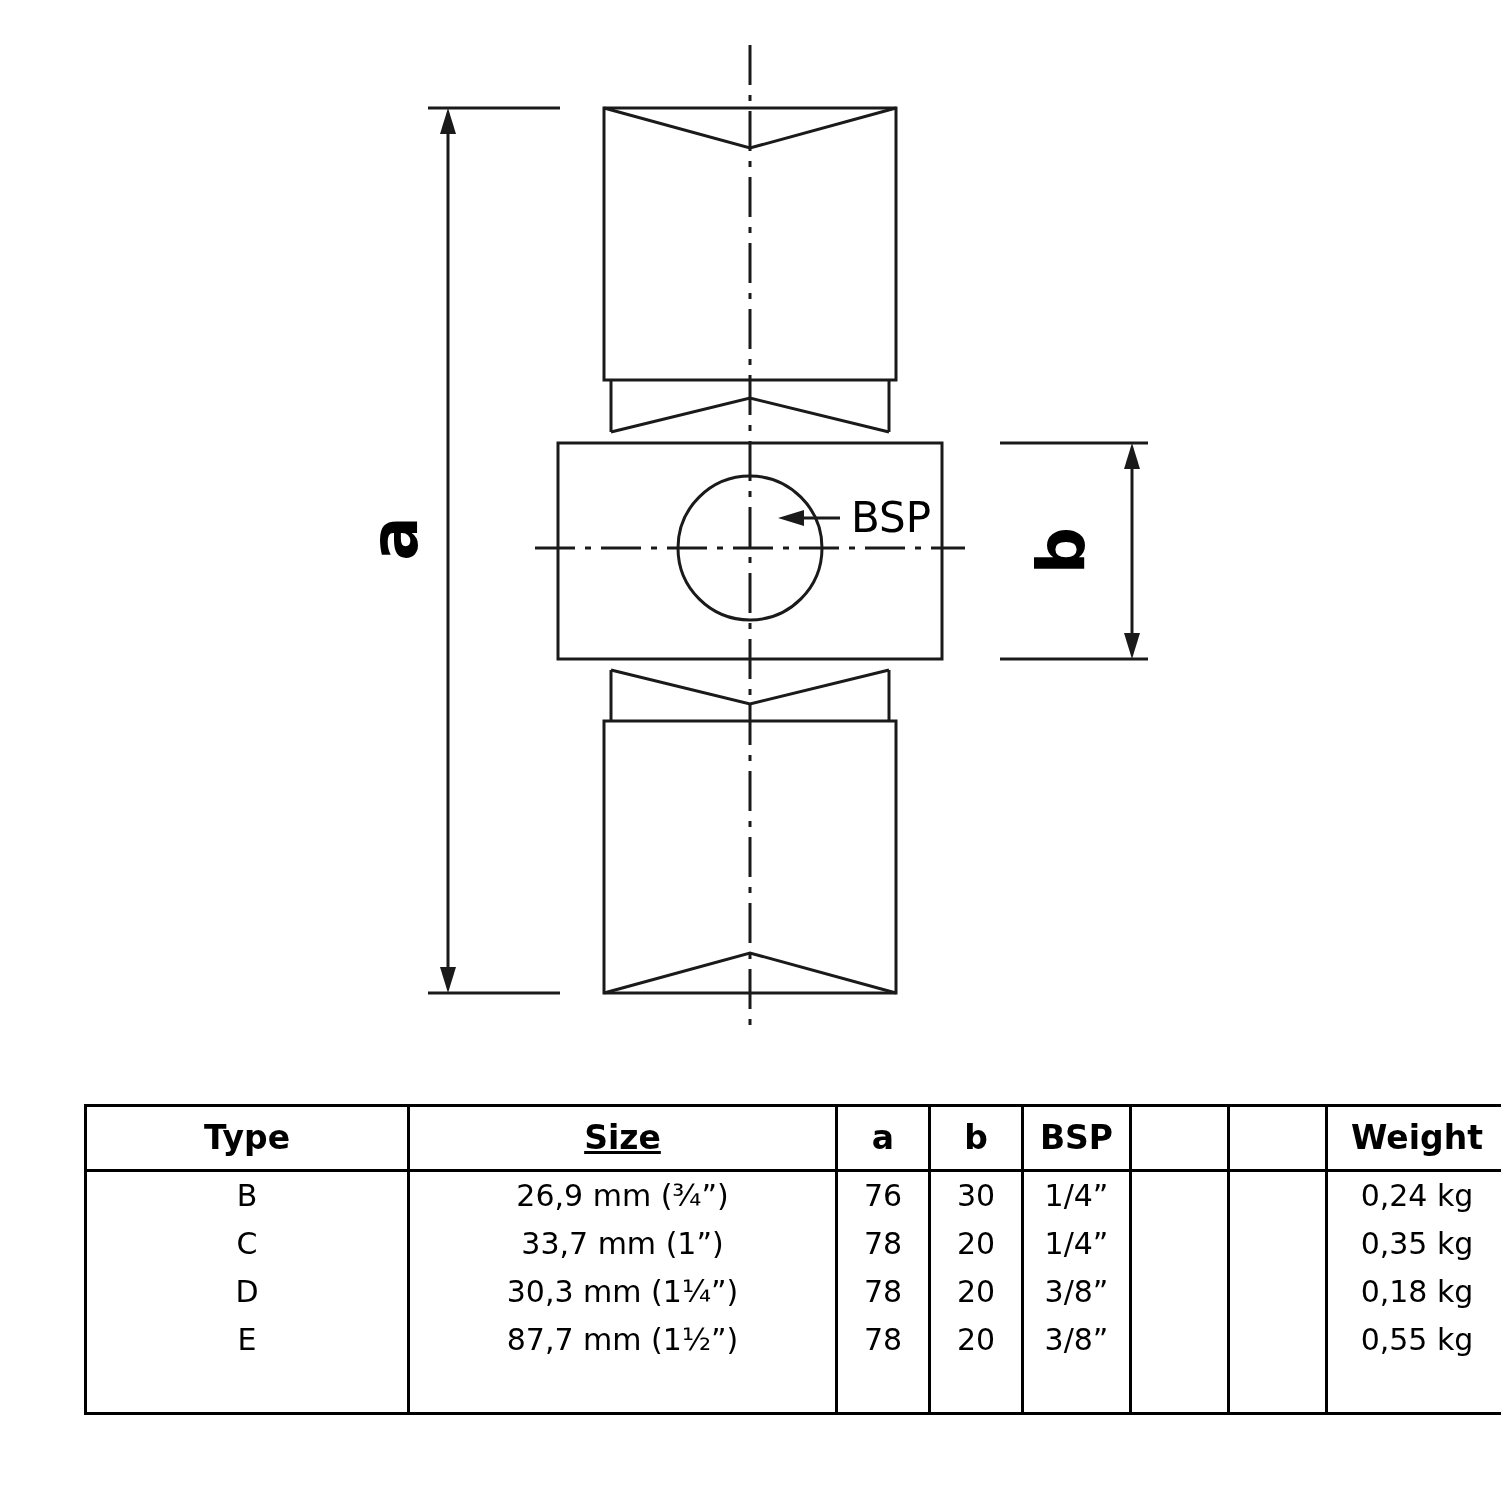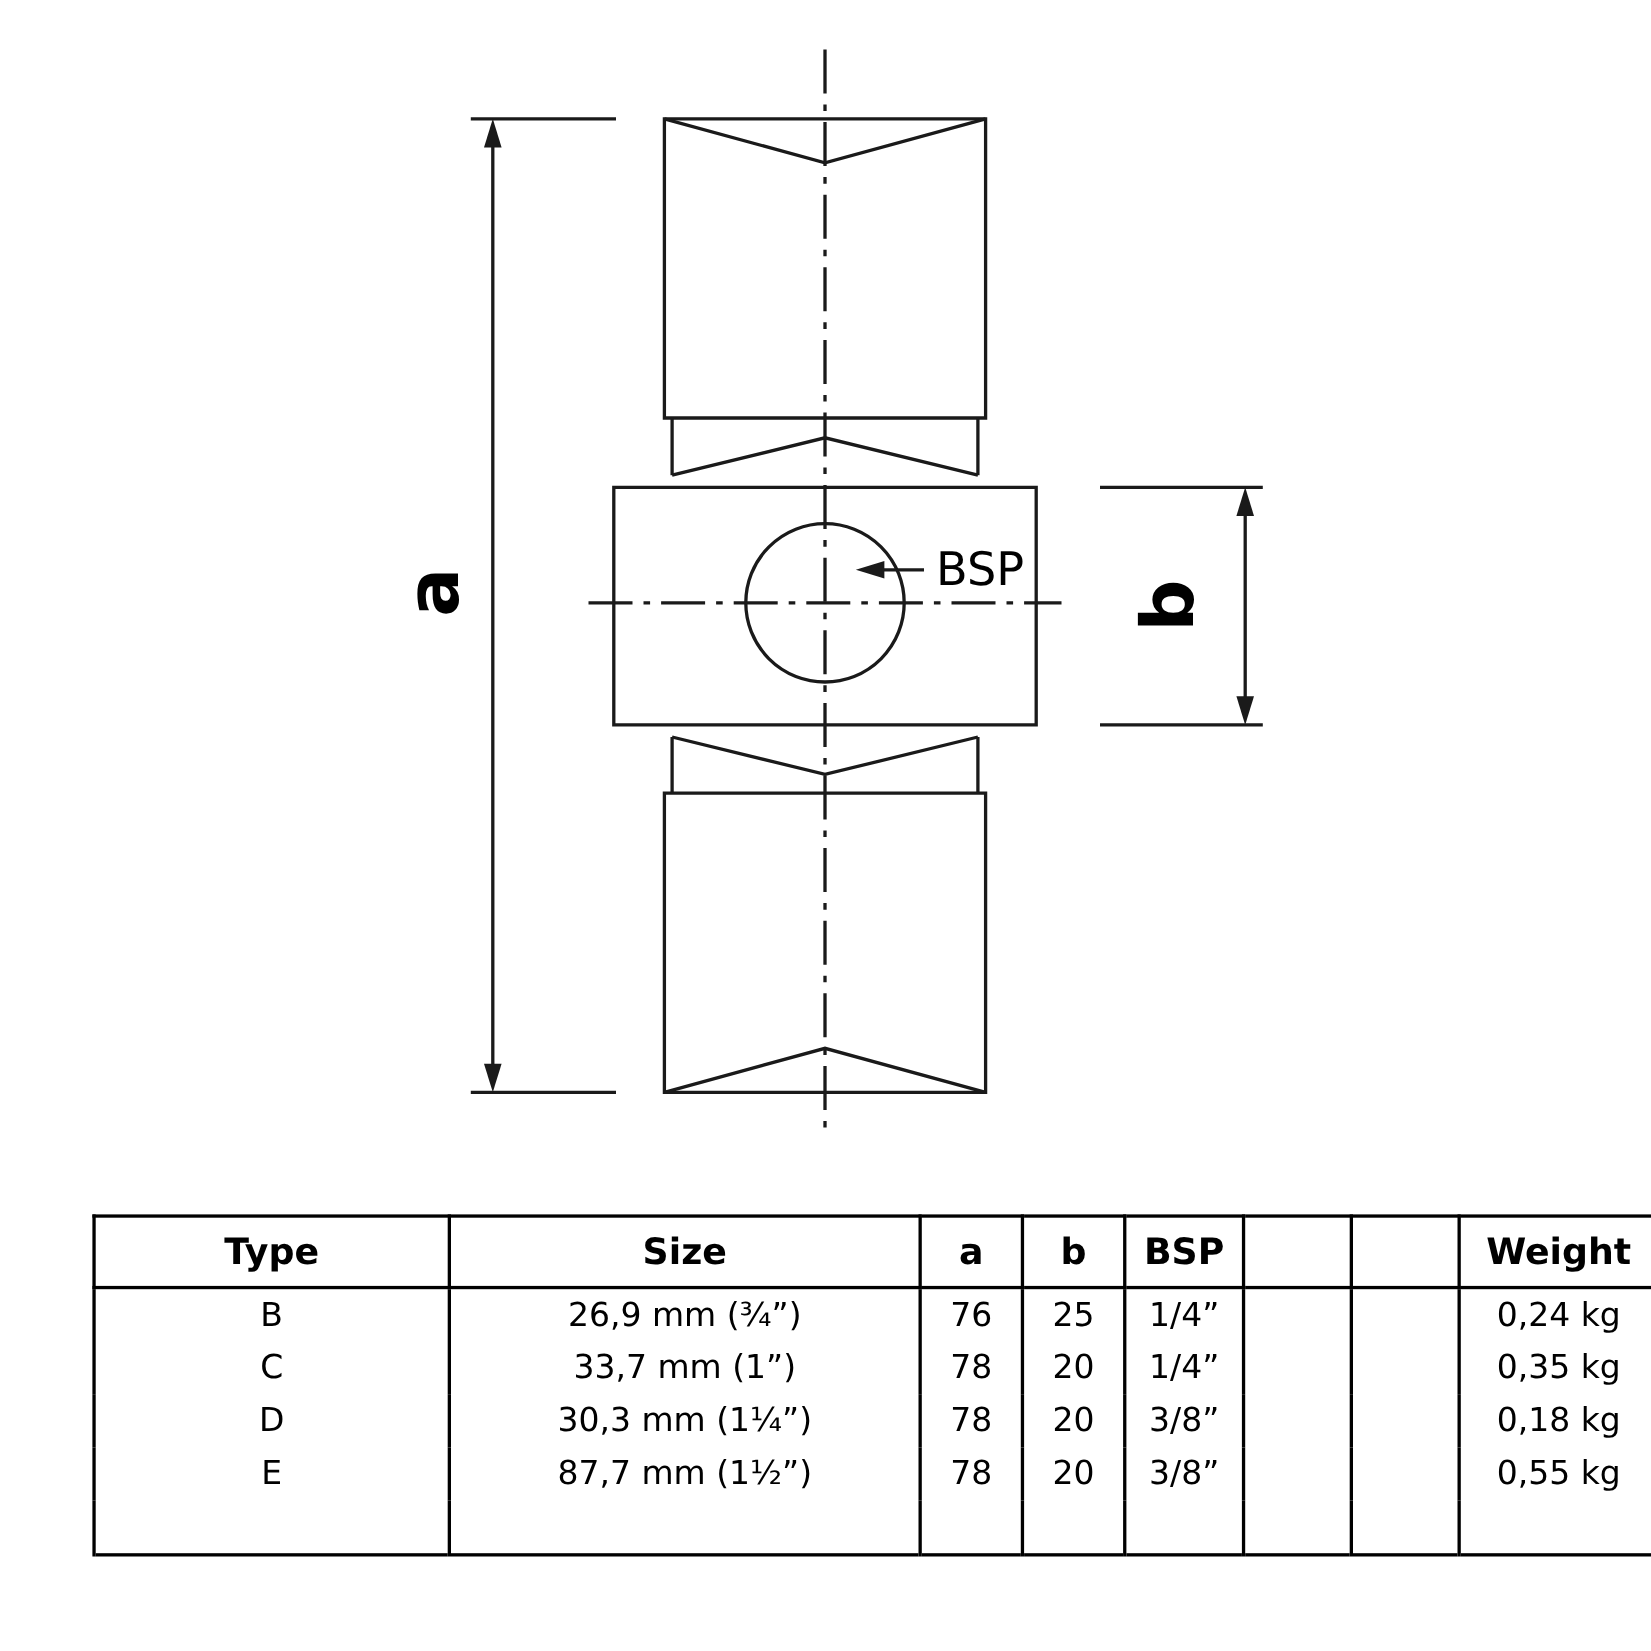--- a/index.html
+++ b/index.html
@@ -88,21 +88,21 @@
     line-height: 62px;
     border-bottom: 3px solid #000;
   }
   table.spec thead tr th {
     border-top: 3px solid #000;
   }
   table.spec tbody tr:last-child td {
     
   }
   .col-type   { width: 320px; }
-  .col-size   { width: 425px; }
+  .col-size   { width: 425px; text-decoration: underline; }
   .col-a      { width: 90px; }
   .col-b      { width: 90px; }
   .col-bsp    { width: 105px; }
   .col-x1     { width: 95px; }
   .col-x2     { width: 95px; }
   .col-weight { width: 178px; }
   .filler-row td {
     height: 112px;
     line-height: 112px;
     border-bottom: 3px solid #000;
@@ -177,21 +177,21 @@
           <th class="col-x1"></th>
           <th class="col-x2"></th>
           <th class="col-weight">Weight</th>
         </tr>
       </thead>
       <tbody>
         <tr>
           <td>B</td>
           <td>26,9 mm (¾”)</td>
           <td>76</td>
-          <td>25</td>
+          <td>30</td>
           <td>1/4”</td>
           <td></td>
           <td></td>
           <td>0,24 kg</td>
         </tr>
         <tr>
           <td>C</td>
           <td>33,7 mm (1”)</td>
           <td>78</td>
           <td>20</td>

